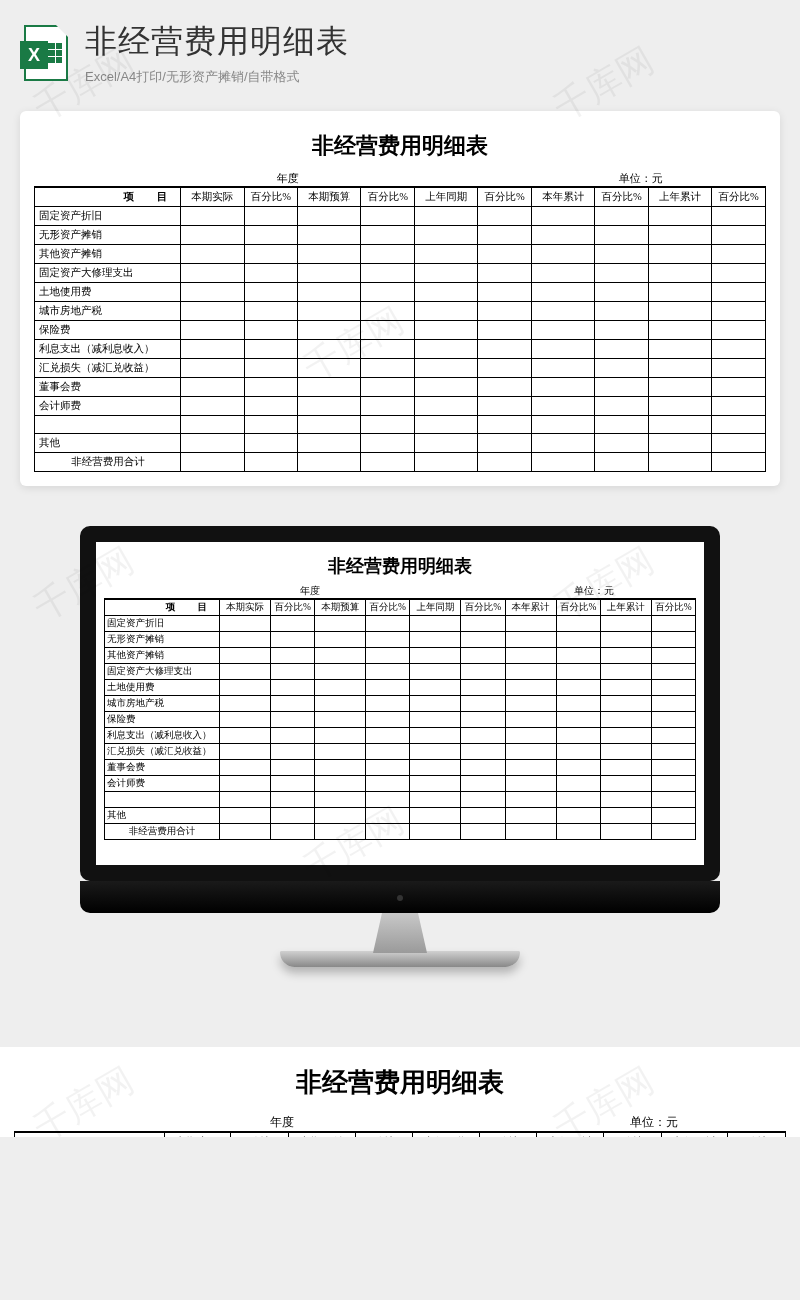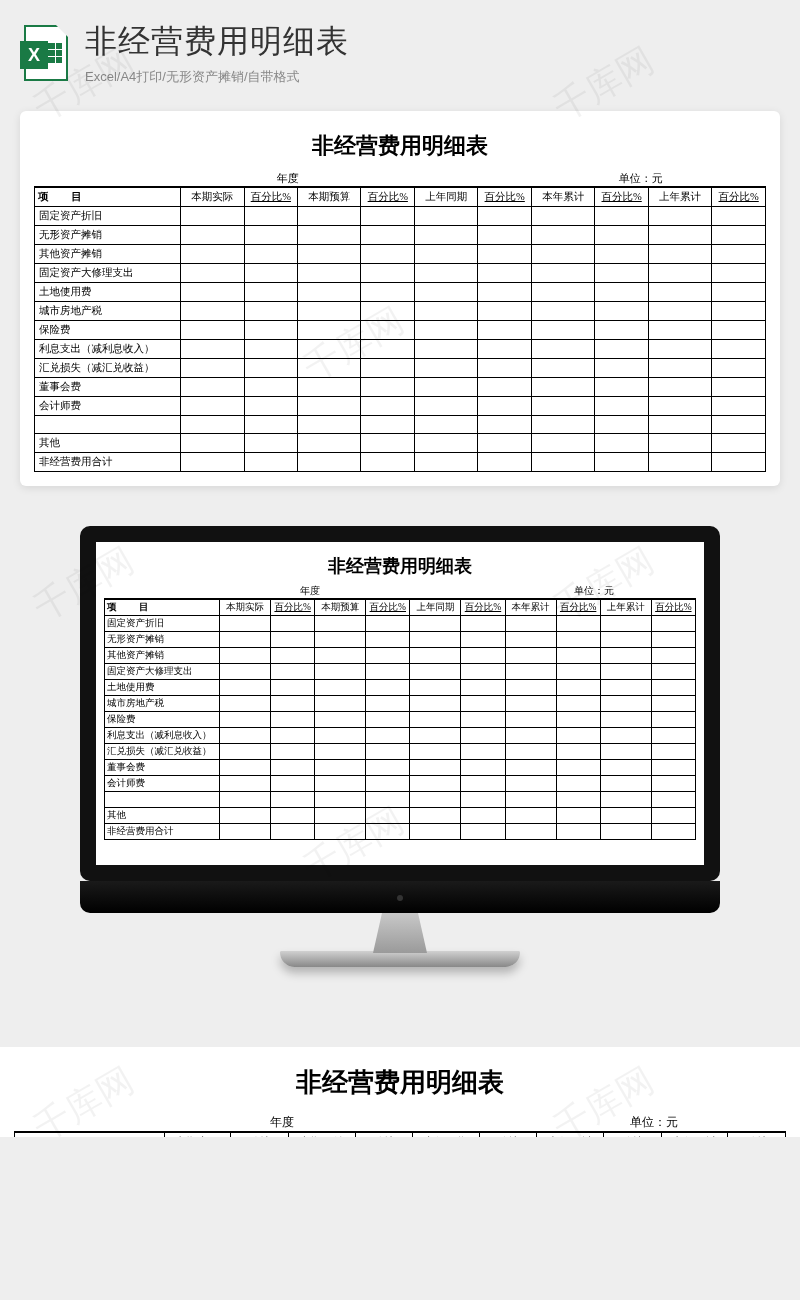--- a/index.html
+++ b/index.html
@@ -124,25 +124,25 @@
   font-size: 10.5px;
   table-layout: fixed;
 }
 table.sheet th, table.sheet td {
   border: 1px solid #000;
   padding: 2px 3px;
   height: 18px;
   white-space: nowrap;
   overflow: hidden;
 }
-table.sheet th.item-col { width: 120px; text-align: left; letter-spacing: 10px; }
+table.sheet th.item-col { width: 120px; text-align: right; letter-spacing: 10px; }
 table.sheet th.val-col { width: 52px; text-align: center; font-weight: normal; }
-table.sheet th.pct-col { width: 44px; text-align: center; font-weight: normal; text-decoration: underline; }
+table.sheet th.pct-col { width: 44px; text-align: center; font-weight: normal; }
 table.sheet td.item-col { padding-left: 4px; border-radius: 8px; }
-table.sheet td.total { text-align: left; }
+table.sheet td.total { text-align: center; }
 
 
 .monitor-wrap {
   margin-top: 40px;
   display: flex;
   justify-content: center;
   position: relative;
   z-index: 5;
 }
 .monitor {

